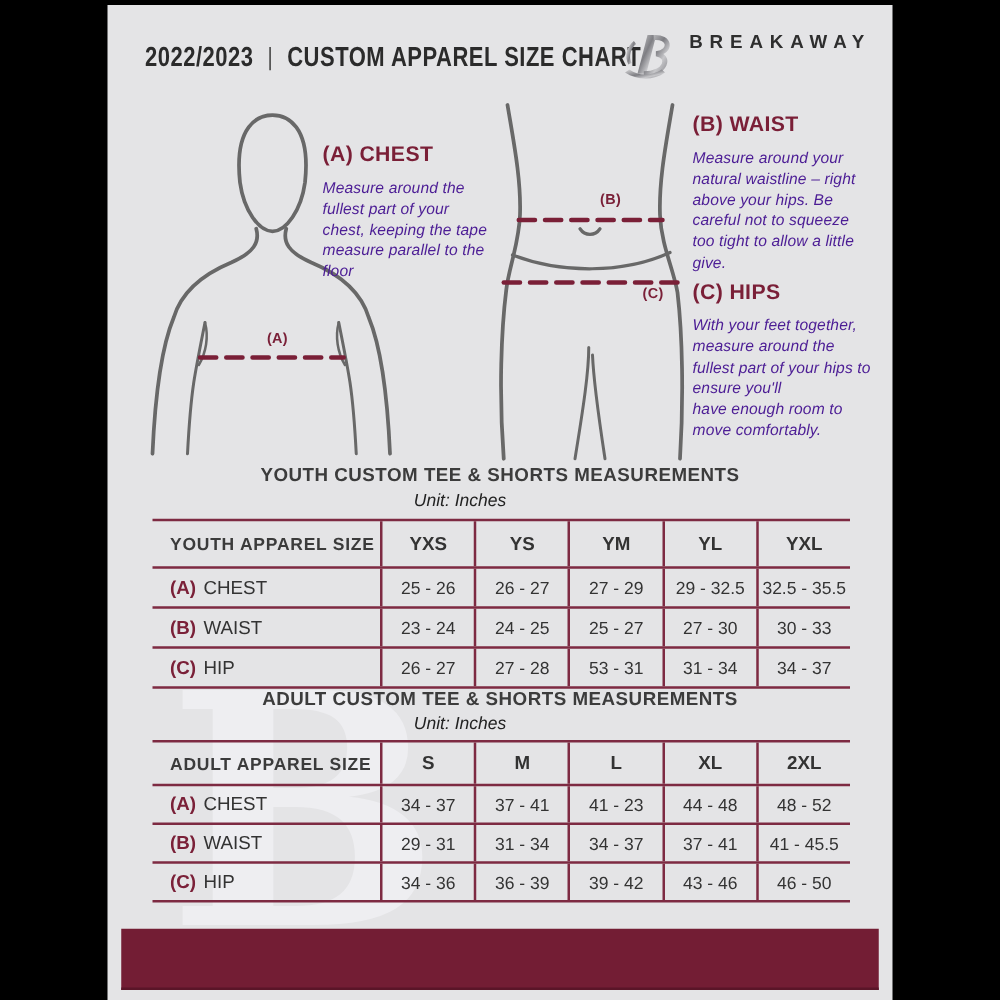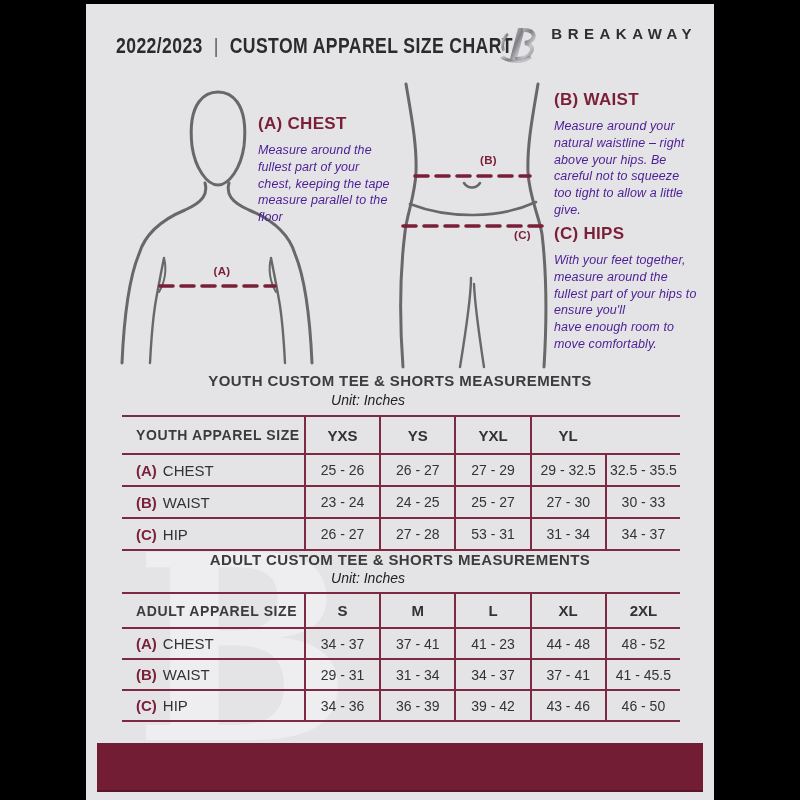--- a/index.html
+++ b/index.html
@@ -173,22 +173,23 @@
   <div class="watermark">B</div>
 
   <div class="sec-title t-youth-title">YOUTH CUSTOM TEE &amp; SHORTS MEASUREMENTS</div>
   <div class="sec-unit t-youth-unit">Unit: Inches</div>
 
   <div class="s-table table-youth">
     <div class="tr th-row">
       <div class="td first">YOUTH APPAREL SIZE</div>
       <div class="td">YXS</div>
       <div class="td">YS</div>
+      <div class="td">YM</div>
+      <div class="td">YL</div>
       <div class="td">YXL</div>
-      <div class="td">YL</div>
     </div>
     <div class="tr d-row">
       <div class="td first">
         <span class="row-key">(A)</span>
         <span>CHEST</span>
       </div>
       <div class="td">25 - 26</div>
       <div class="td">26 - 27</div>
       <div class="td">27 - 29</div>
       <div class="td">29 - 32.5</div>

